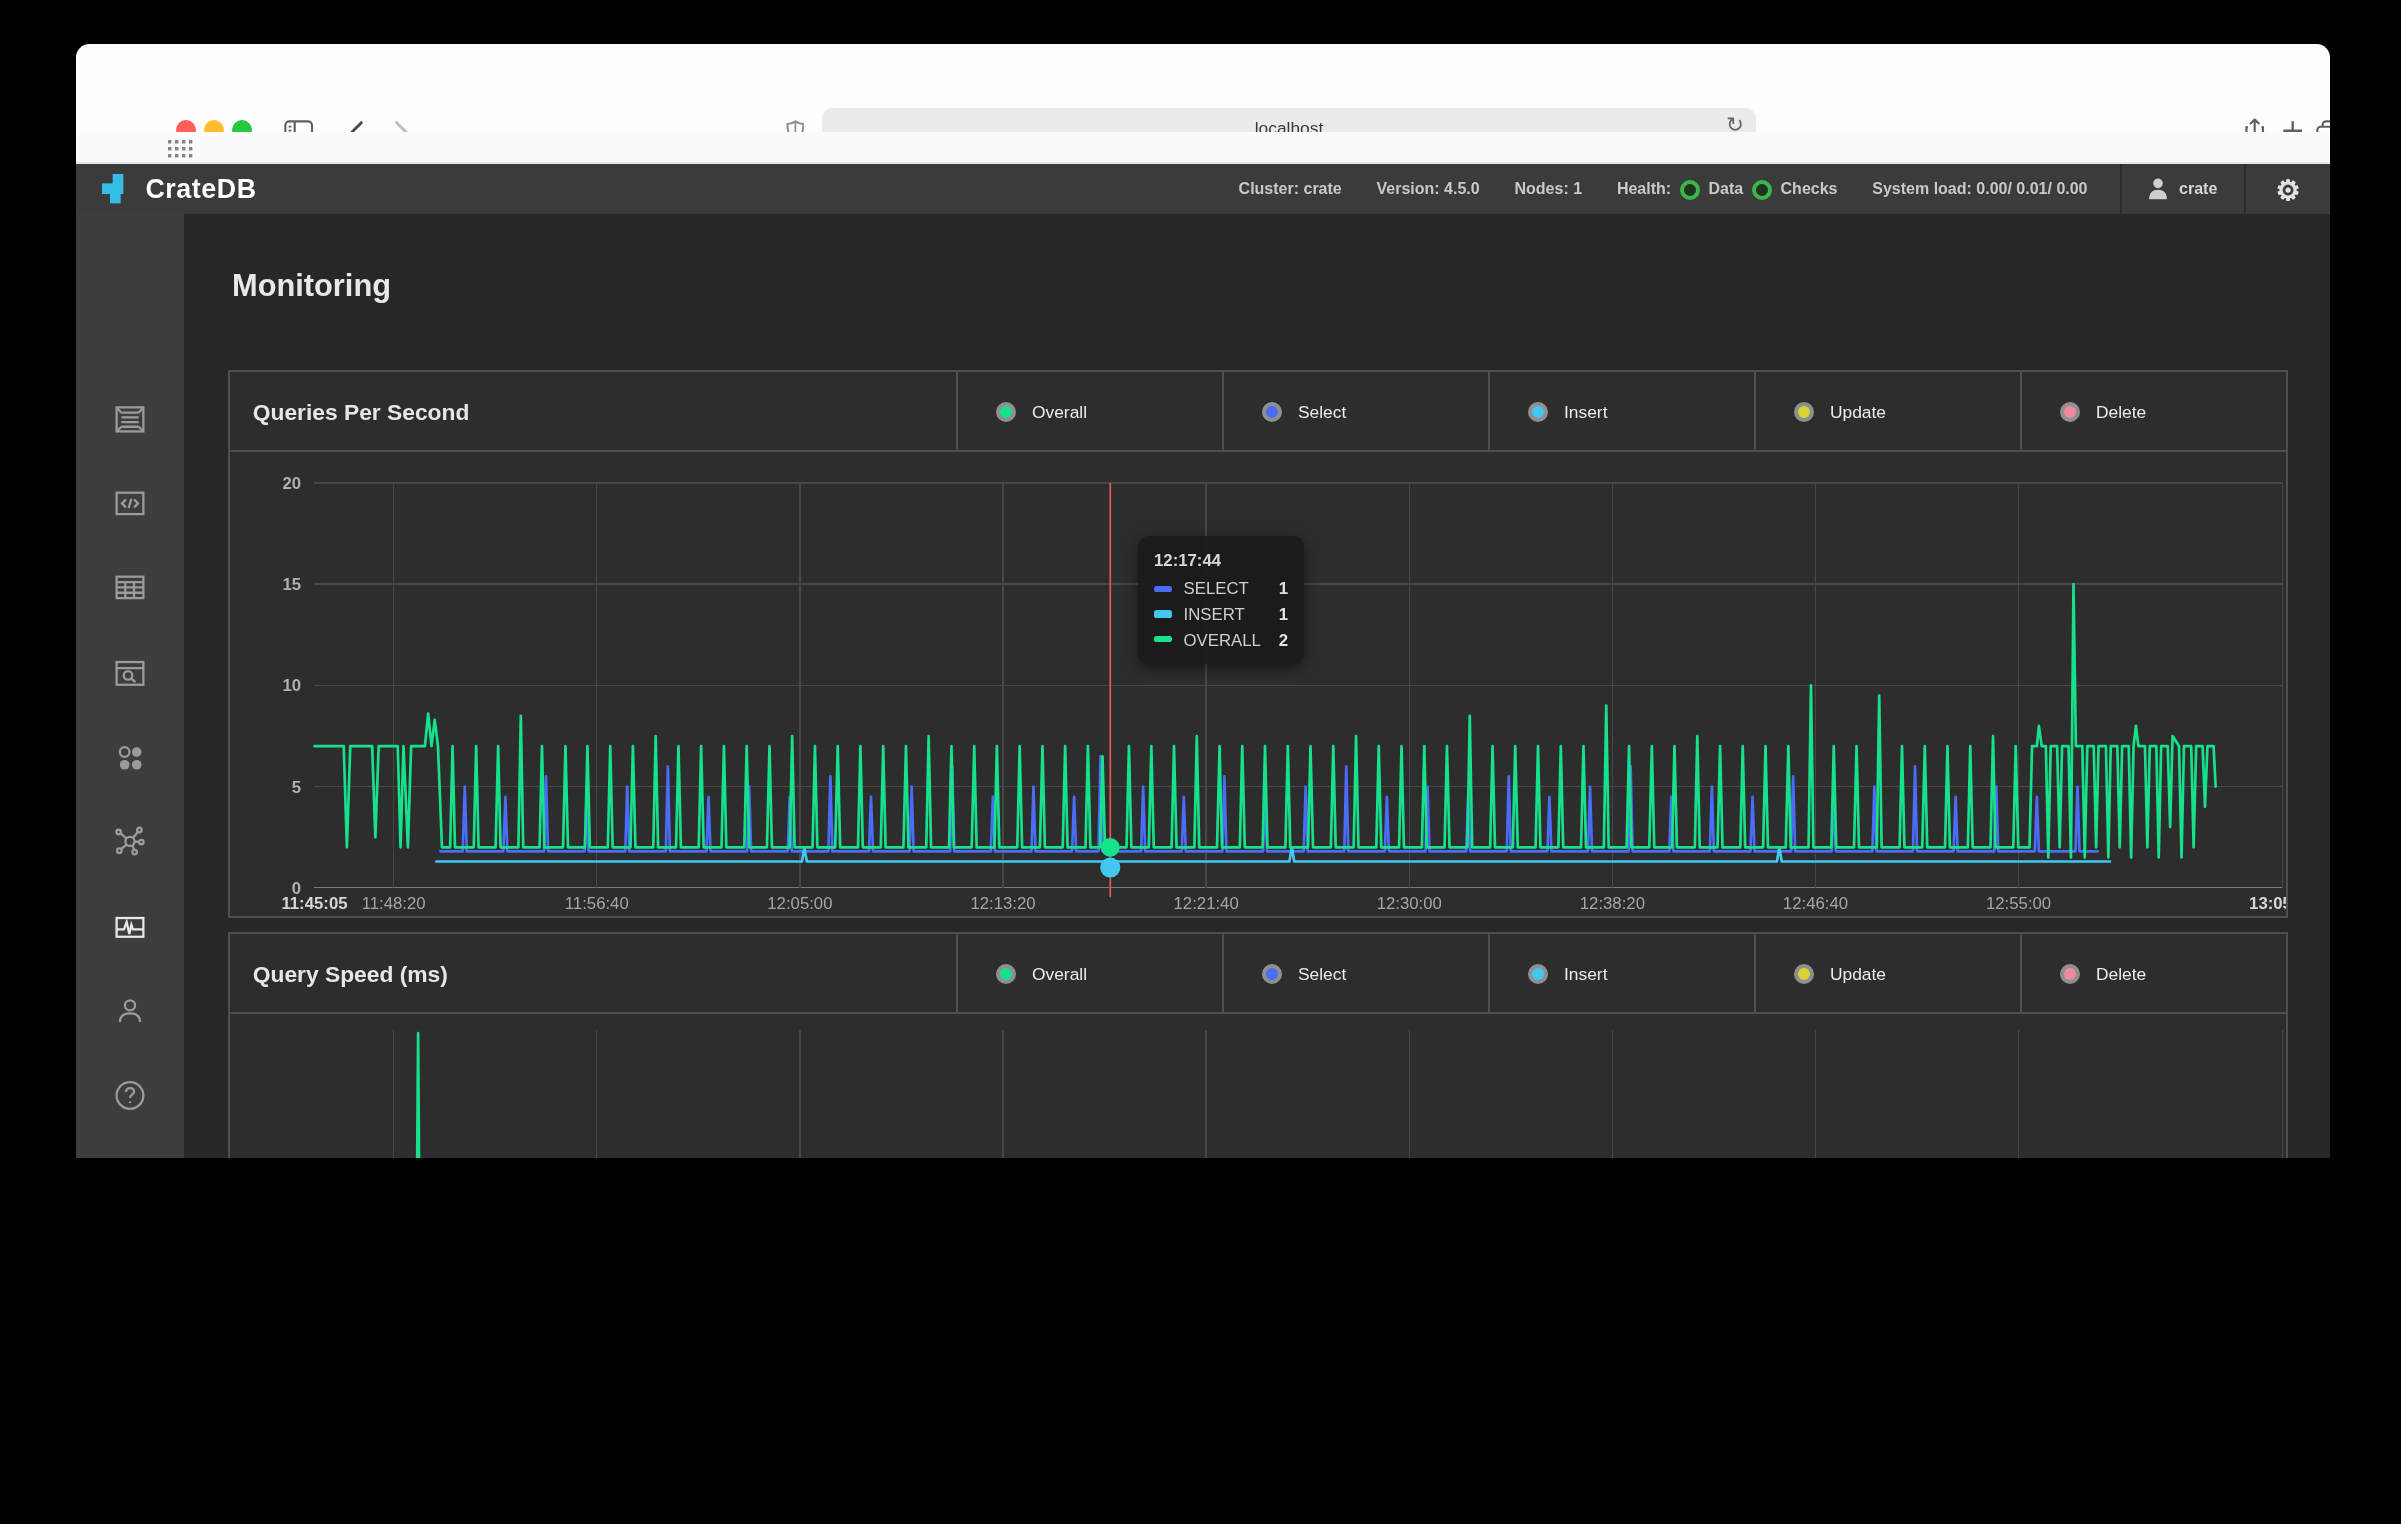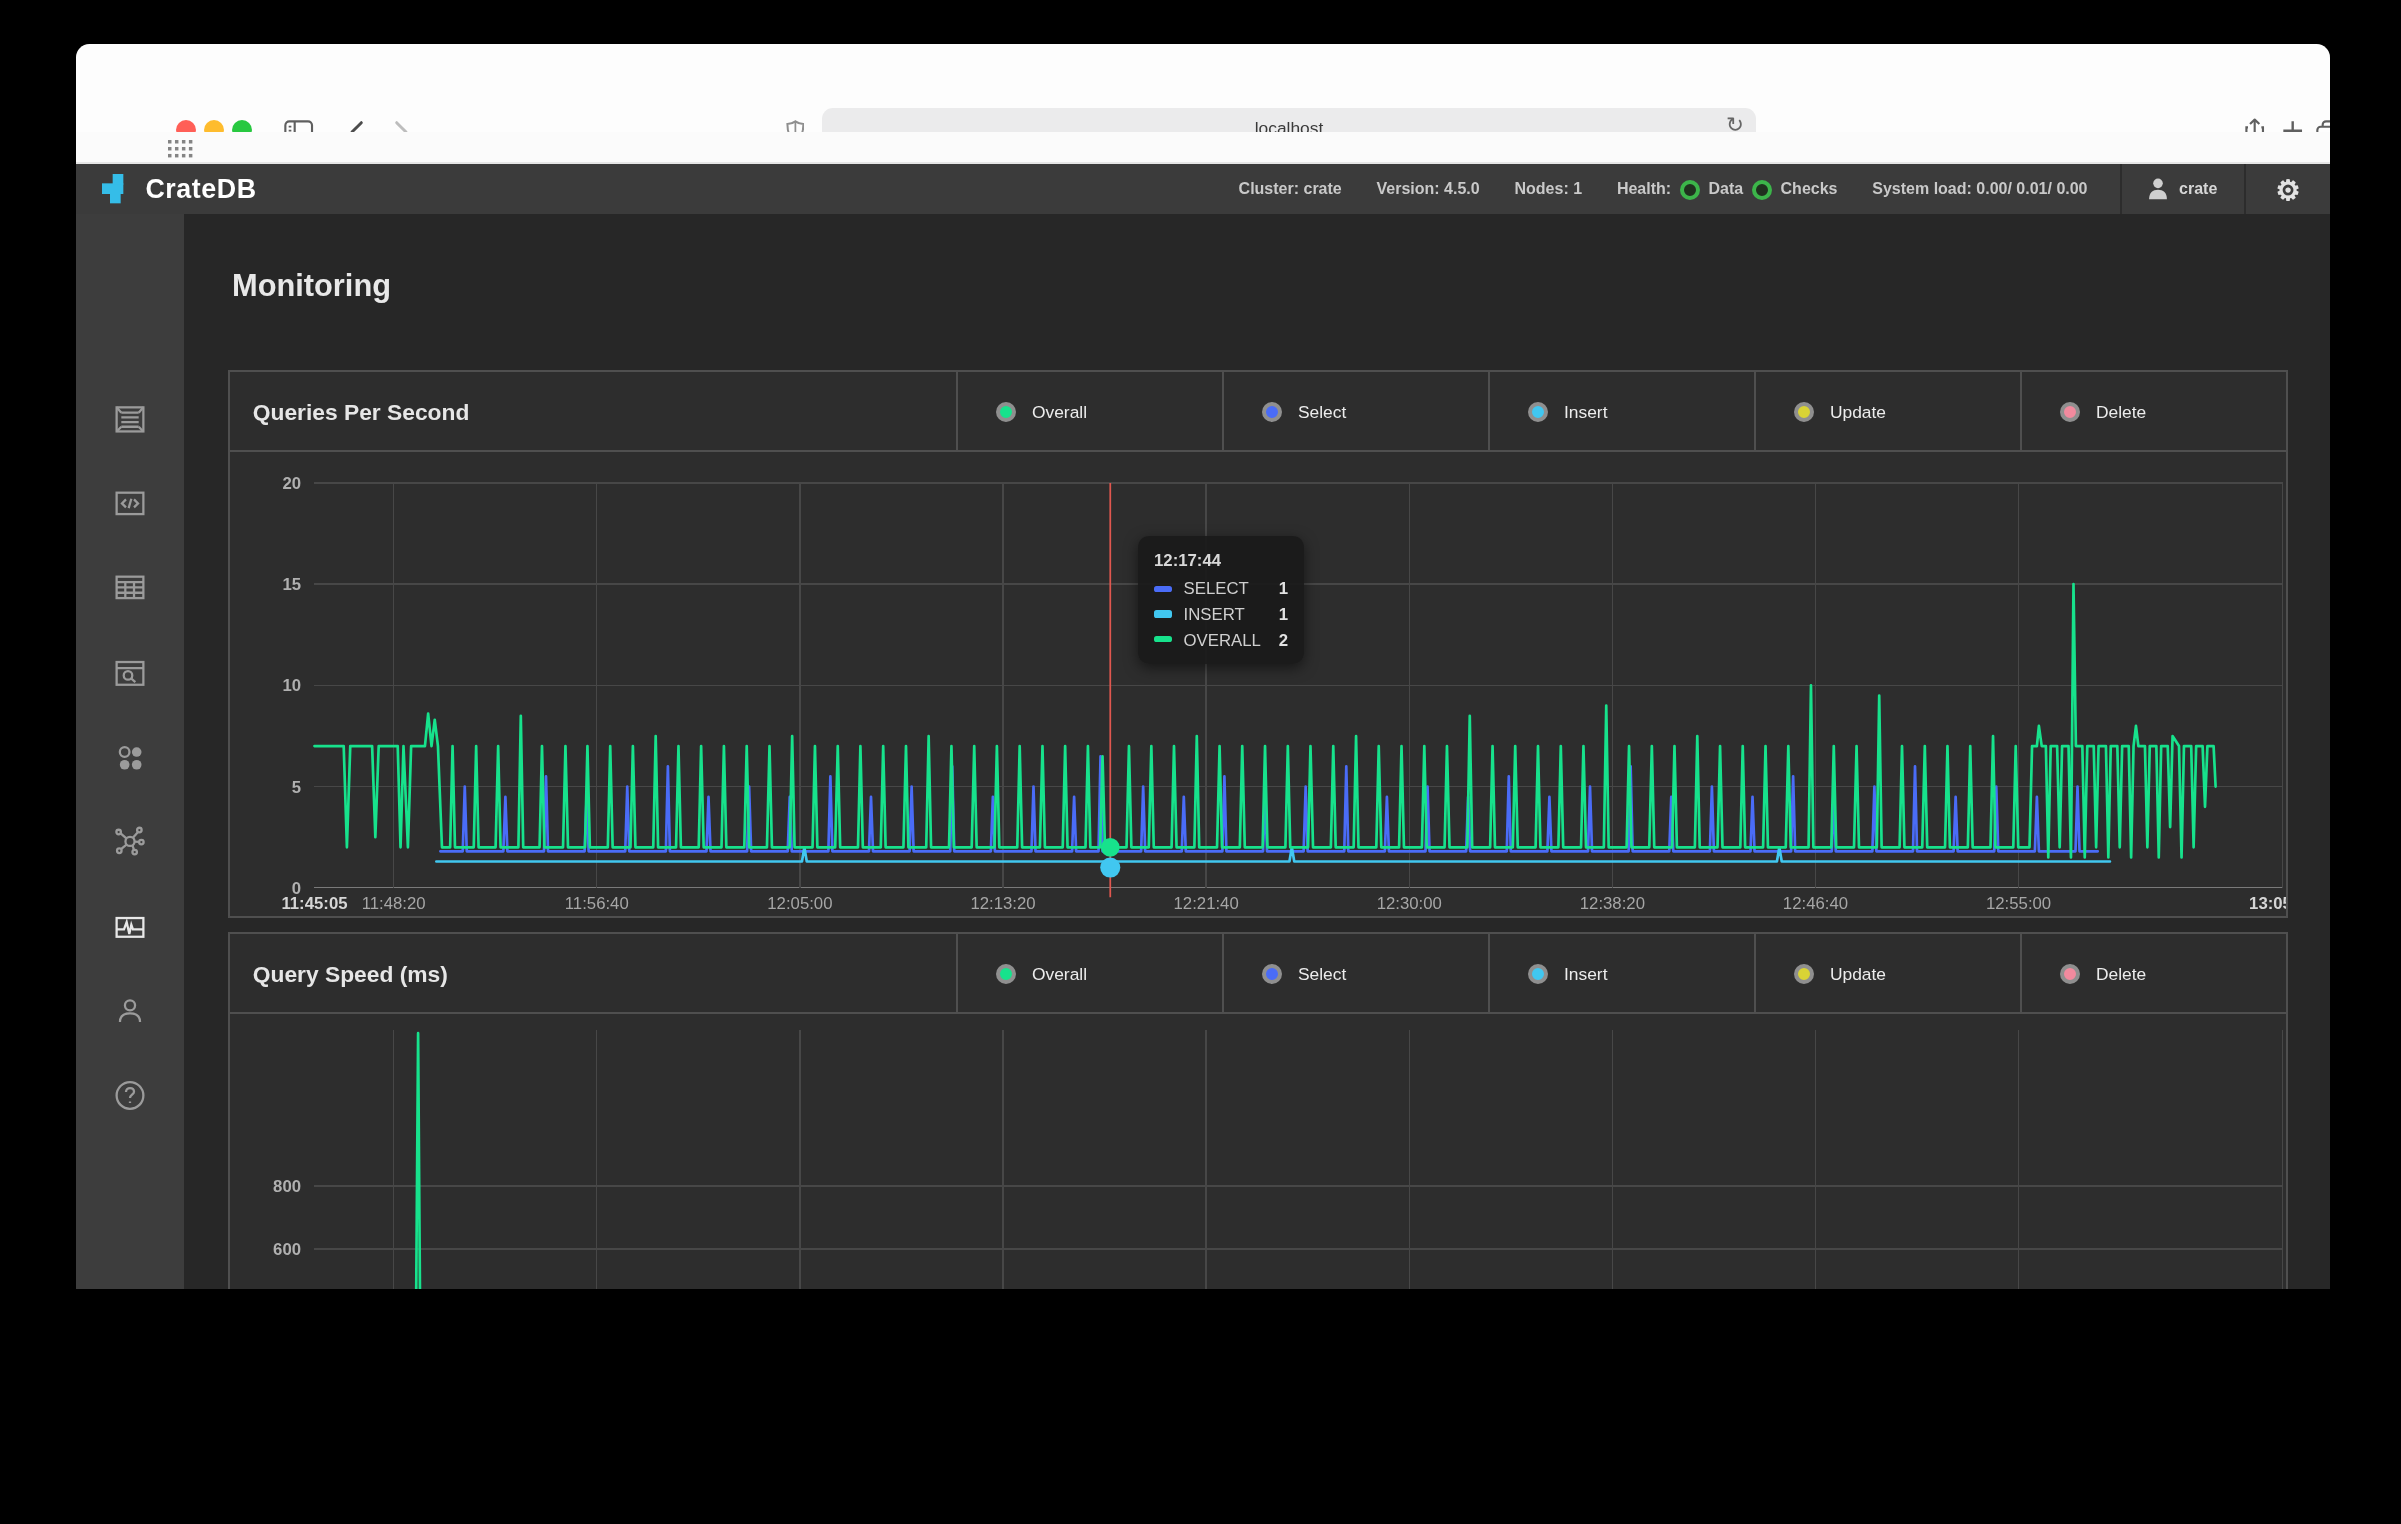--- a/index.html
+++ b/index.html
@@ -1,16 +1,16 @@
 <!DOCTYPE html>
 <html style="font-size:10.7px"><head>
 <meta charset="utf-8">
 <style>
   html,body{margin:0;padding:0;background:#000;}
-  .viewport{width:2401px;height:1289px;background:#000;overflow:hidden;position:relative;}
+  .viewport{width:2401px;height:1158px;background:#000;overflow:hidden;position:relative;}
   .screen{width:1201px;height:762px;position:relative;background:#000;transform:scale(2);transform-origin:0 0;
           font-family:"Liberation Sans",sans-serif;}
   .window{position:absolute;left:38px;top:22px;width:1127px;height:689px;border-radius:6.7px;overflow:hidden;
           background:#272727;box-shadow:0 13.4px 40px rgba(0,0,0,.6);}
   
   .titlebar{position:absolute;left:0;top:0;width:100%;height:44px;background:#fdfdfd;border-bottom:0.7px solid #d9d9d9;}
   .tl{position:absolute;top:38px;width:10px;height:10px;border-radius:50%;}
   .tl.red{left:50px;background:#ff5f57;}
   .tl.yellow{left:64px;background:#febc2e;}
   .tl.green{left:78px;background:#28c840;}

